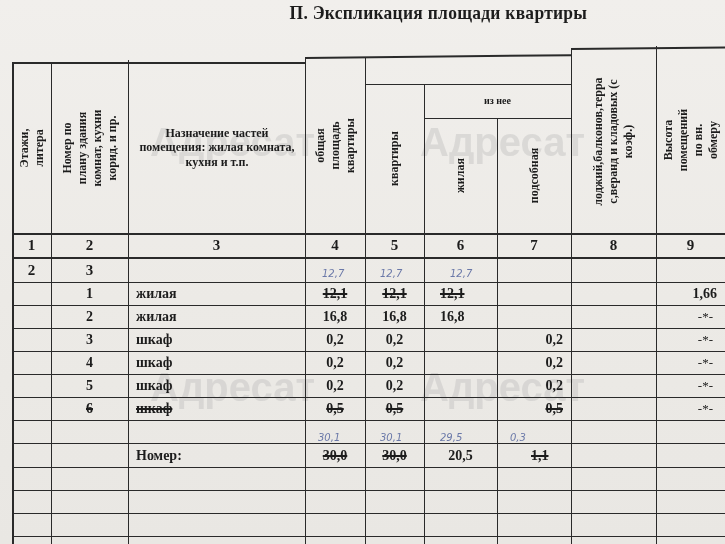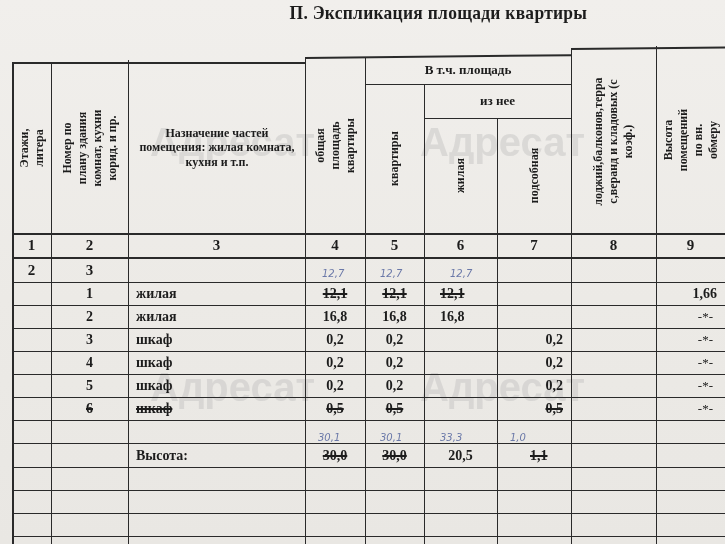--- a/index.html
+++ b/index.html
@@ -100,25 +100,24 @@
     <div class="rot" style="left:12px;top:62px;width:39px;height:171px;">
       <span style="width:160px;">Этажи, литера</span>
     </div>
     <div class="rot" style="left:51px;top:62px;width:77px;height:171px;">
       <span style="width:165px;">Номер по плану здания комнат, кухни корид. и пр.</span>
     </div>
     <div class="hdr" style="left:136px;top:62px;width:162px;height:171px;">Назначение частей помещения: жилая комната, кухня и т.п.</div>
     <div class="rot" style="left:305px;top:58px;width:60px;height:175px;">
       <span style="width:150px;">общая площадь квартиры</span>
     </div>
-    <div class="hdr" style="left:365px;top:55px;width:206px;height:29px;font-size:13px;">В т.ч. площадь</div>
     <div class="rot" style="left:365px;top:84px;width:59px;height:149px;">
       <span style="width:140px;">квартиры</span>
     </div>
-    <div class="hdr" style="left:424px;top:84px;width:147px;height:34px;font-size:13px;">из нее</div>
+    <div class="hdr" style="left:424px;top:84px;width:147px;height:34px;font-size:10px;">из нее</div>
     <div class="rot" style="left:424px;top:118px;width:73px;height:115px;">
       <span style="width:110px;">жилая</span>
     </div>
     <div class="rot" style="left:497px;top:118px;width:74px;height:115px;">
       <span style="width:110px;">подсобная</span>
     </div>
     <div class="rot" style="left:571px;top:50px;width:85px;height:183px;">
       <span style="width:170px;">лоджий,балконов,терра с,веранд и кладовых (с коэф.)</span>
     </div>
     <div class="rot" style="left:656px;top:46px;width:69px;height:187px;">
@@ -191,25 +190,25 @@
       <div class="cell strike" style="left:51px;top:398px;width:77px;height:22px;">6</div>
       <div class="cell left strike" style="left:128px;top:398px;width:177px;height:22px;">шкаф</div>
       <div class="cell strike" style="left:305px;top:398px;width:60px;height:22px;">0,5</div>
       <div class="cell strike" style="left:365px;top:398px;width:59px;height:22px;">0,5</div>
       <div class="cell strike" style="left:497px;top:398px;width:74px;height:22px;justify-content:flex-end;padding-right:8px;box-sizing:border-box;">0,5</div>
       <div class="cell star" style="left:656px;top:398px;width:69px;height:22px;justify-content:flex-end;padding-right:12px;box-sizing:border-box;">-*-</div>
     </div>
 
     <div class="hand" style="left:318px;top:432px;">30,1</div>
     <div class="hand" style="left:380px;top:432px;">30,1</div>
-    <div class="hand" style="left:440px;top:432px;">33,3</div>
-    <div class="hand" style="left:510px;top:432px;">1,0</div>
-
-    <div>
-      <div class="cell left" style="left:128px;top:444px;width:177px;height:23px;">Высота:</div>
+    <div class="hand" style="left:440px;top:432px;">29,5</div>
+    <div class="hand" style="left:510px;top:432px;">0,3</div>
+
+    <div>
+      <div class="cell left" style="left:128px;top:444px;width:177px;height:23px;">Номер:</div>
       <div class="cell strike" style="left:305px;top:444px;width:60px;height:23px;">30,0</div>
       <div class="cell strike" style="left:365px;top:444px;width:59px;height:23px;">30,0</div>
       <div class="cell" style="left:424px;top:444px;width:73px;height:23px;">20,5</div>
-      <div class="cell strike" style="left:516px;top:444px;width:74px;height:23px;justify-content:flex-start;padding-left:14px;box-sizing:border-box;">1,1</div>
+      <div class="cell strike" style="left:499px;top:444px;width:74px;height:23px;justify-content:flex-start;padding-left:32px;box-sizing:border-box;">1,1</div>
     </div>
 
   </div>
 </div>
 
 </body></html>

